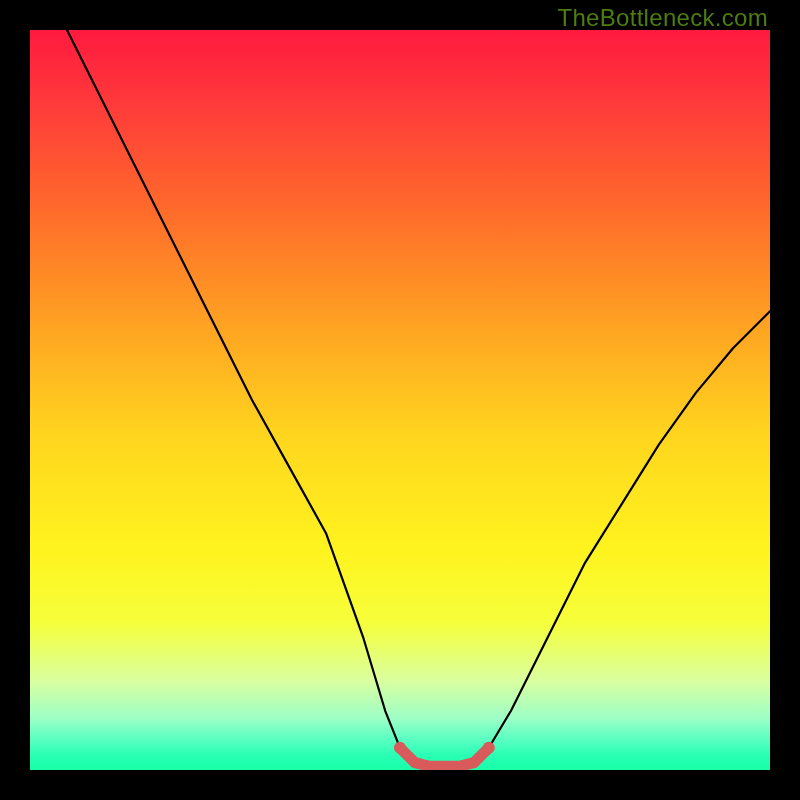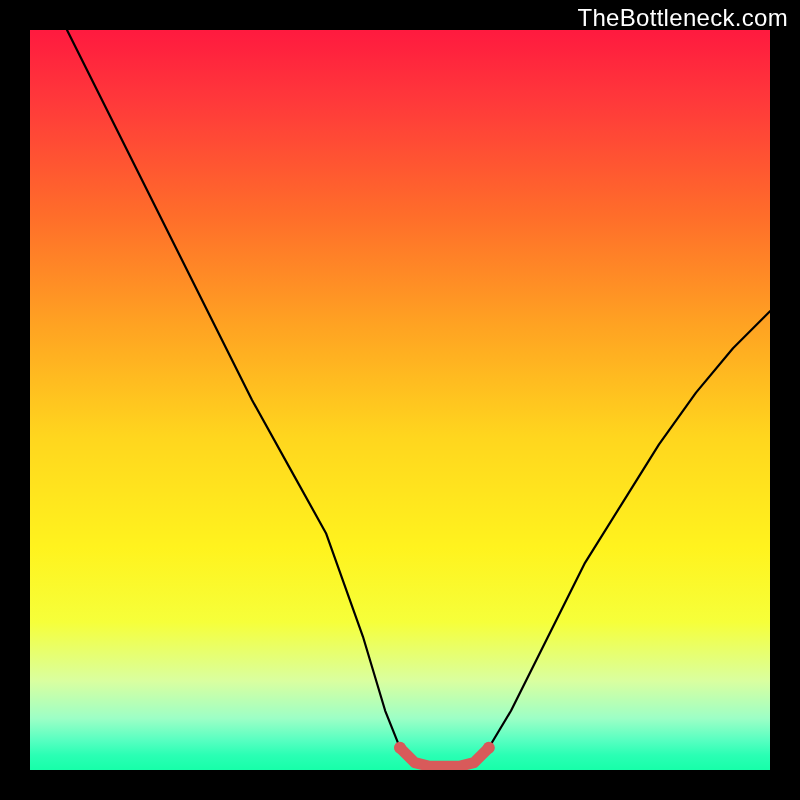--- a/index.html
+++ b/index.html
@@ -36,22 +36,22 @@
       #d9ffa0 88%,
       #9dffc6 93%,
       #57ffc1 96%,
       #2affb4 98%,
       #17ffa9 100%
     );
   }
   .watermark {
     position: absolute;
     top: 4px;
-    right: 12px;
-    color: #ffffff;
+    right: 32px;
+    color: #4d7c0f;
     font-size: 24px;
     font-weight: 500;
     letter-spacing: 0.3px;
   }
   svg {
     position: absolute;
     left: 0;
     top: 0;
   }
 </style>

